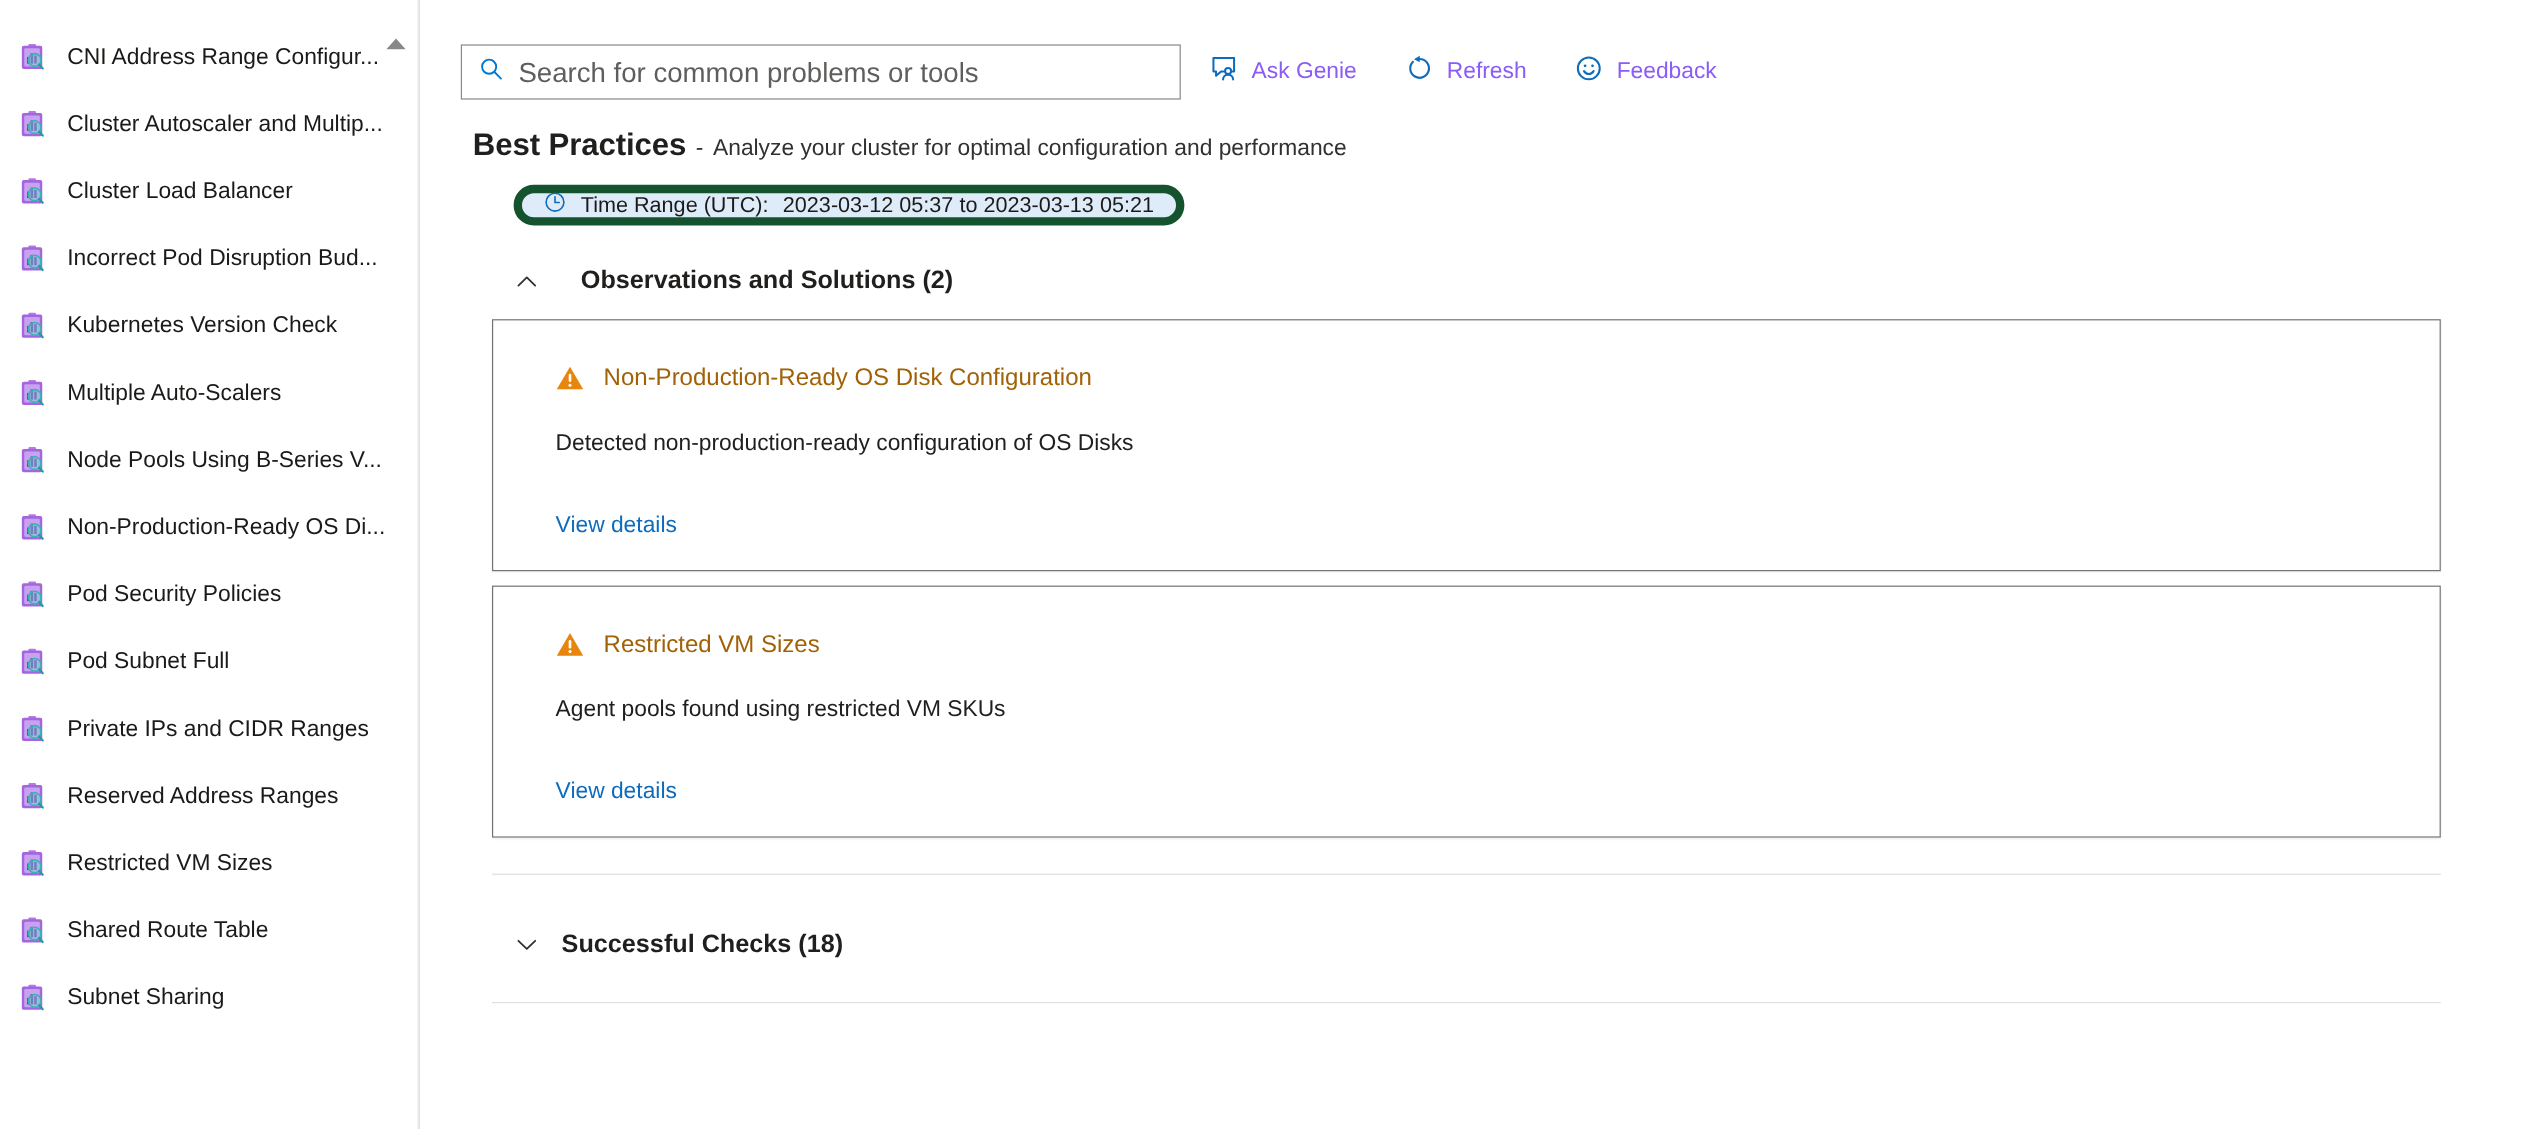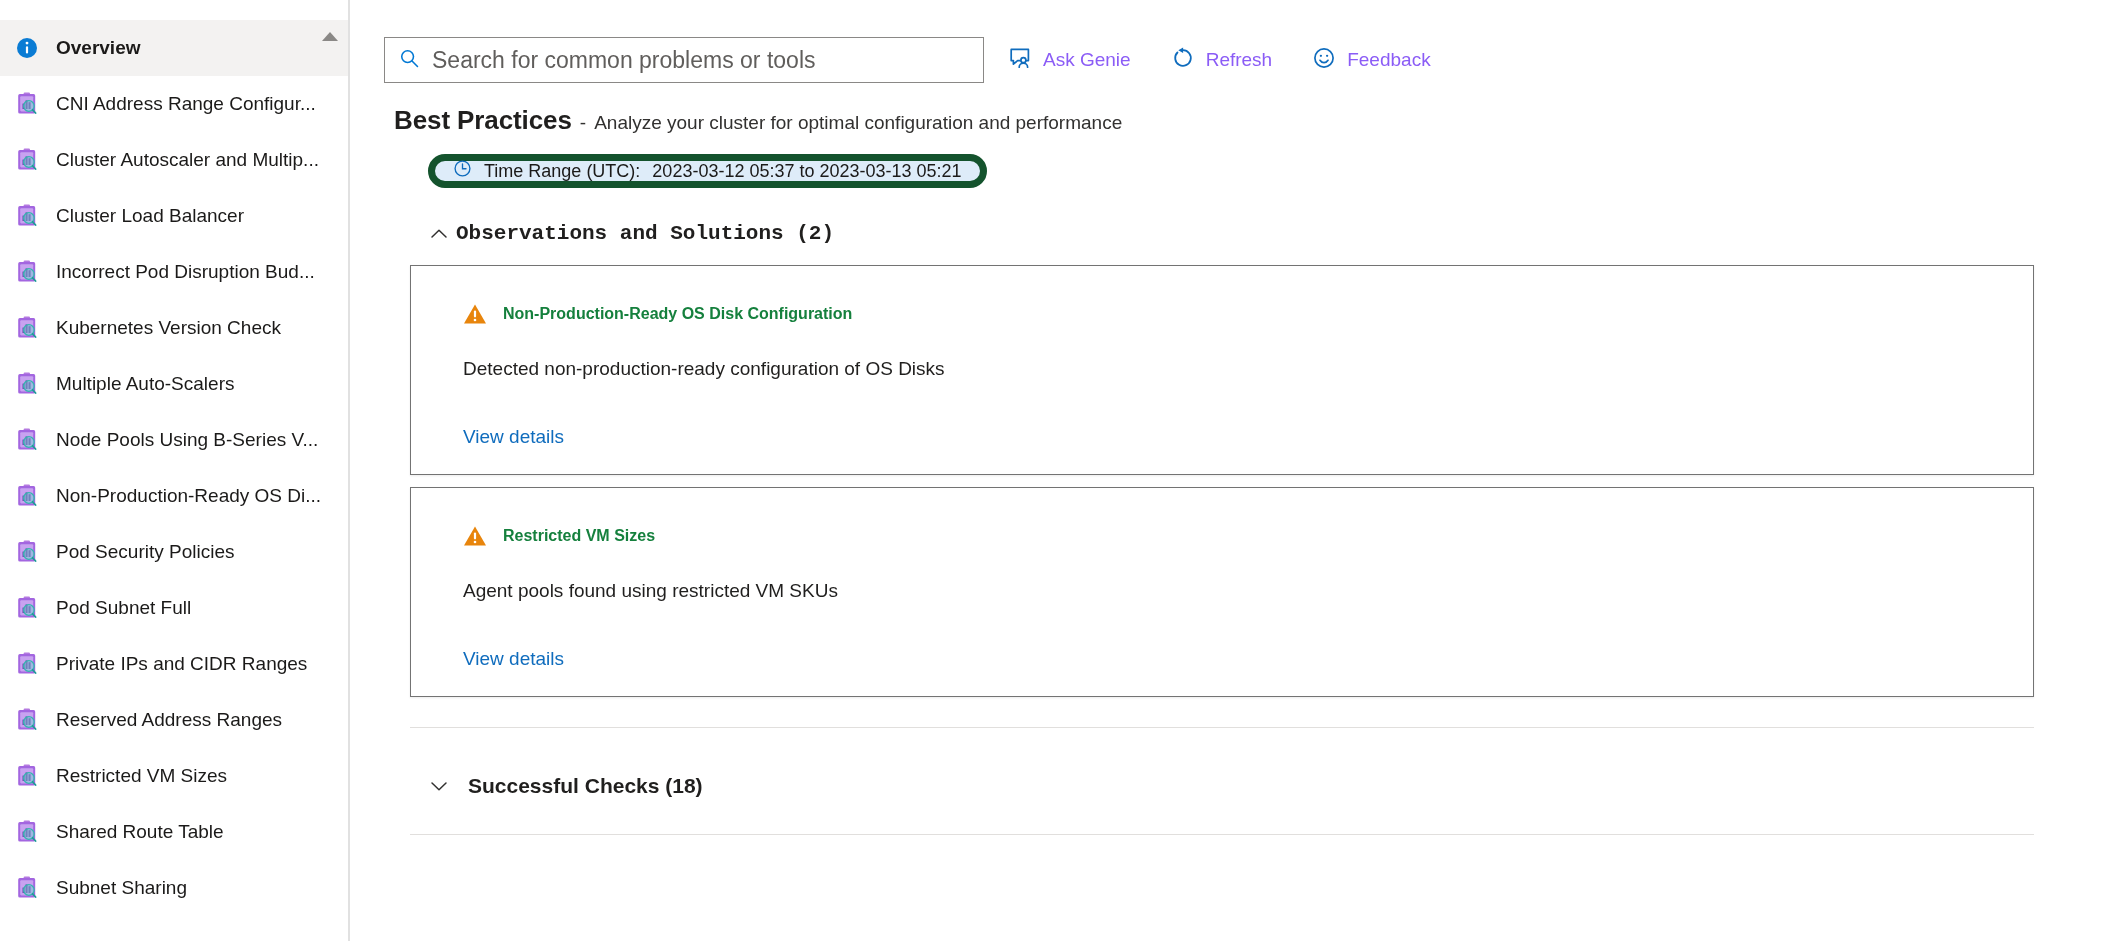--- a/index.html
+++ b/index.html
@@ -155,25 +155,24 @@
     background: #deecf9;
     font-size: 18px;
     color: #1b1a19;
     cursor: pointer;
   }
   .time-pill b { font-weight: 400; }
 
   .section-head {
     display: flex;
     align-items: flex-end;
-    gap: 6px;
+    gap: 34px;
     margin: 34px 0 0 44px;
     cursor: pointer;
     width: fit-content;
-    font-family: Liberation Mono, monospace;
   }
   .section-head .section-title {
     font-size: 21px;
     font-weight: 600;
     color: #201f1e;
   }
   .chevron {
     width: 22px; height: 22px;
     flex: 0 0 22px;
     display: inline-flex;
@@ -193,23 +192,23 @@
     box-shadow: 0 1px 2px rgba(0,0,0,0.08);
   }
   .card-title-row {
     display: flex;
     align-items: center;
     gap: 16px;
     padding-left: 52px;
     margin-top: 10px;
   }
   .card-title {
-    font-size: 16px;
-    color: #15803d;
-    font-weight: 700;
+    font-size: 20px;
+    color: #a16207;
+    font-weight: 400;
   }
   .warn-icon { width: 24px; height: 24px; flex: 0 0 24px; }
   .card-desc {
     font-size: 19px;
     color: #201f1e;
     padding-left: 52px;
     margin-top: 32px;
   }
   .card-link {
     display: inline-block;
@@ -249,30 +248,20 @@
   }
 </style>
 </head>
 <body>
 
 <div class="app">
 
   <nav class="sidebar">
     <div class="scroll-up"></div>
     <div id="nav-list">
-        <div class="nav-item selected">
-          <span class="nav-icon">
-            <svg width="24" height="24" viewBox="0 0 24 24">
-              <circle cx="12" cy="12" r="10" fill="#0a7cd4"></circle>
-              <rect x="10.9" y="10.3" width="2.2" height="7.2" rx="1.1" fill="#fff"></rect>
-              <circle cx="12" cy="7.1" r="1.45" fill="#fff"></circle>
-            </svg>
-          </span>
-          <span class="nav-label">Overview</span>
-        </div>
         <div class="nav-item">
           <span class="nav-icon">
             <svg width="26" height="26" viewBox="0 0 26 26">
               <rect x="9.6" y="1.6" width="6.4" height="3" rx="1.1" fill="#b57ae0"></rect>
               <rect x="4.2" y="3.1" width="17.0" height="19.4" rx="1.6" fill="#a366e0"></rect>
               <rect x="6.2" y="5.2" width="13.0" height="15.2" rx="1.1" fill="#c8a2f0"></rect>
               <rect x="8.5" y="12.6" width="2.1" height="5.4" fill="#6f3fae"></rect>
               <rect x="11.5" y="9.4" width="2.1" height="8.6" fill="#6f3fae"></rect>
               <rect x="14.5" y="11.2" width="2.1" height="6.8" fill="#6f3fae"></rect>
               <circle cx="14.9" cy="15.0" r="5.3" fill="#6fd3d0" fill-opacity="0.45" stroke="#34b5b0" stroke-width="1.3"></circle>

